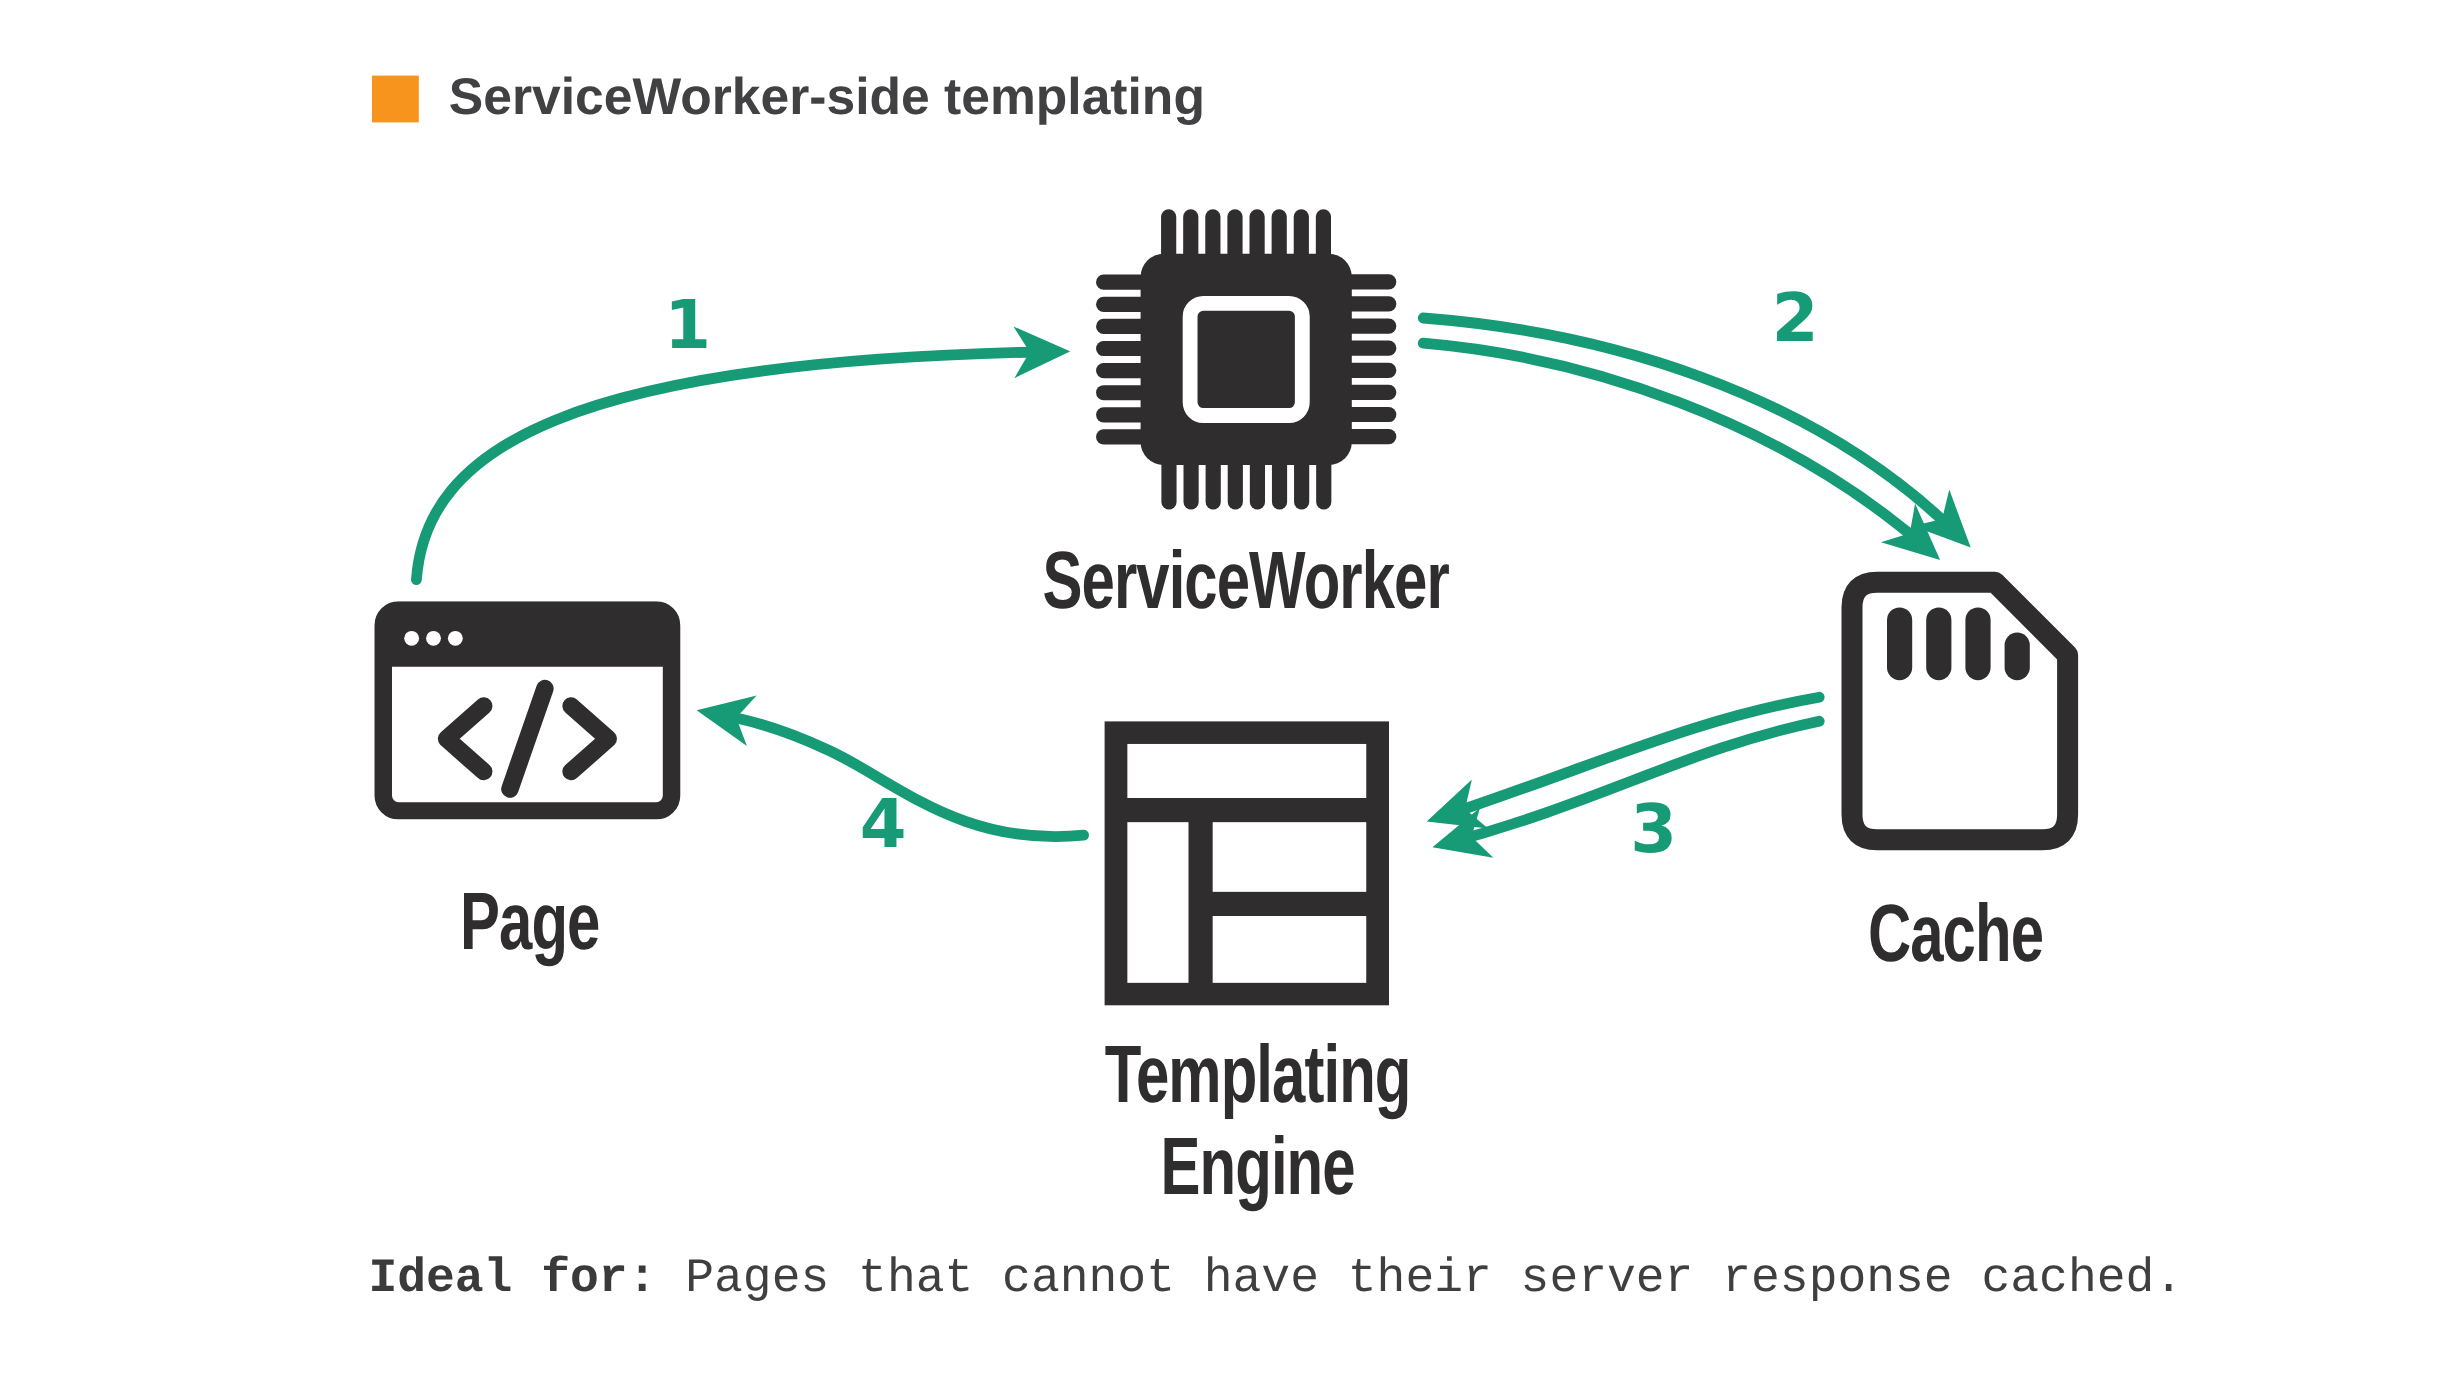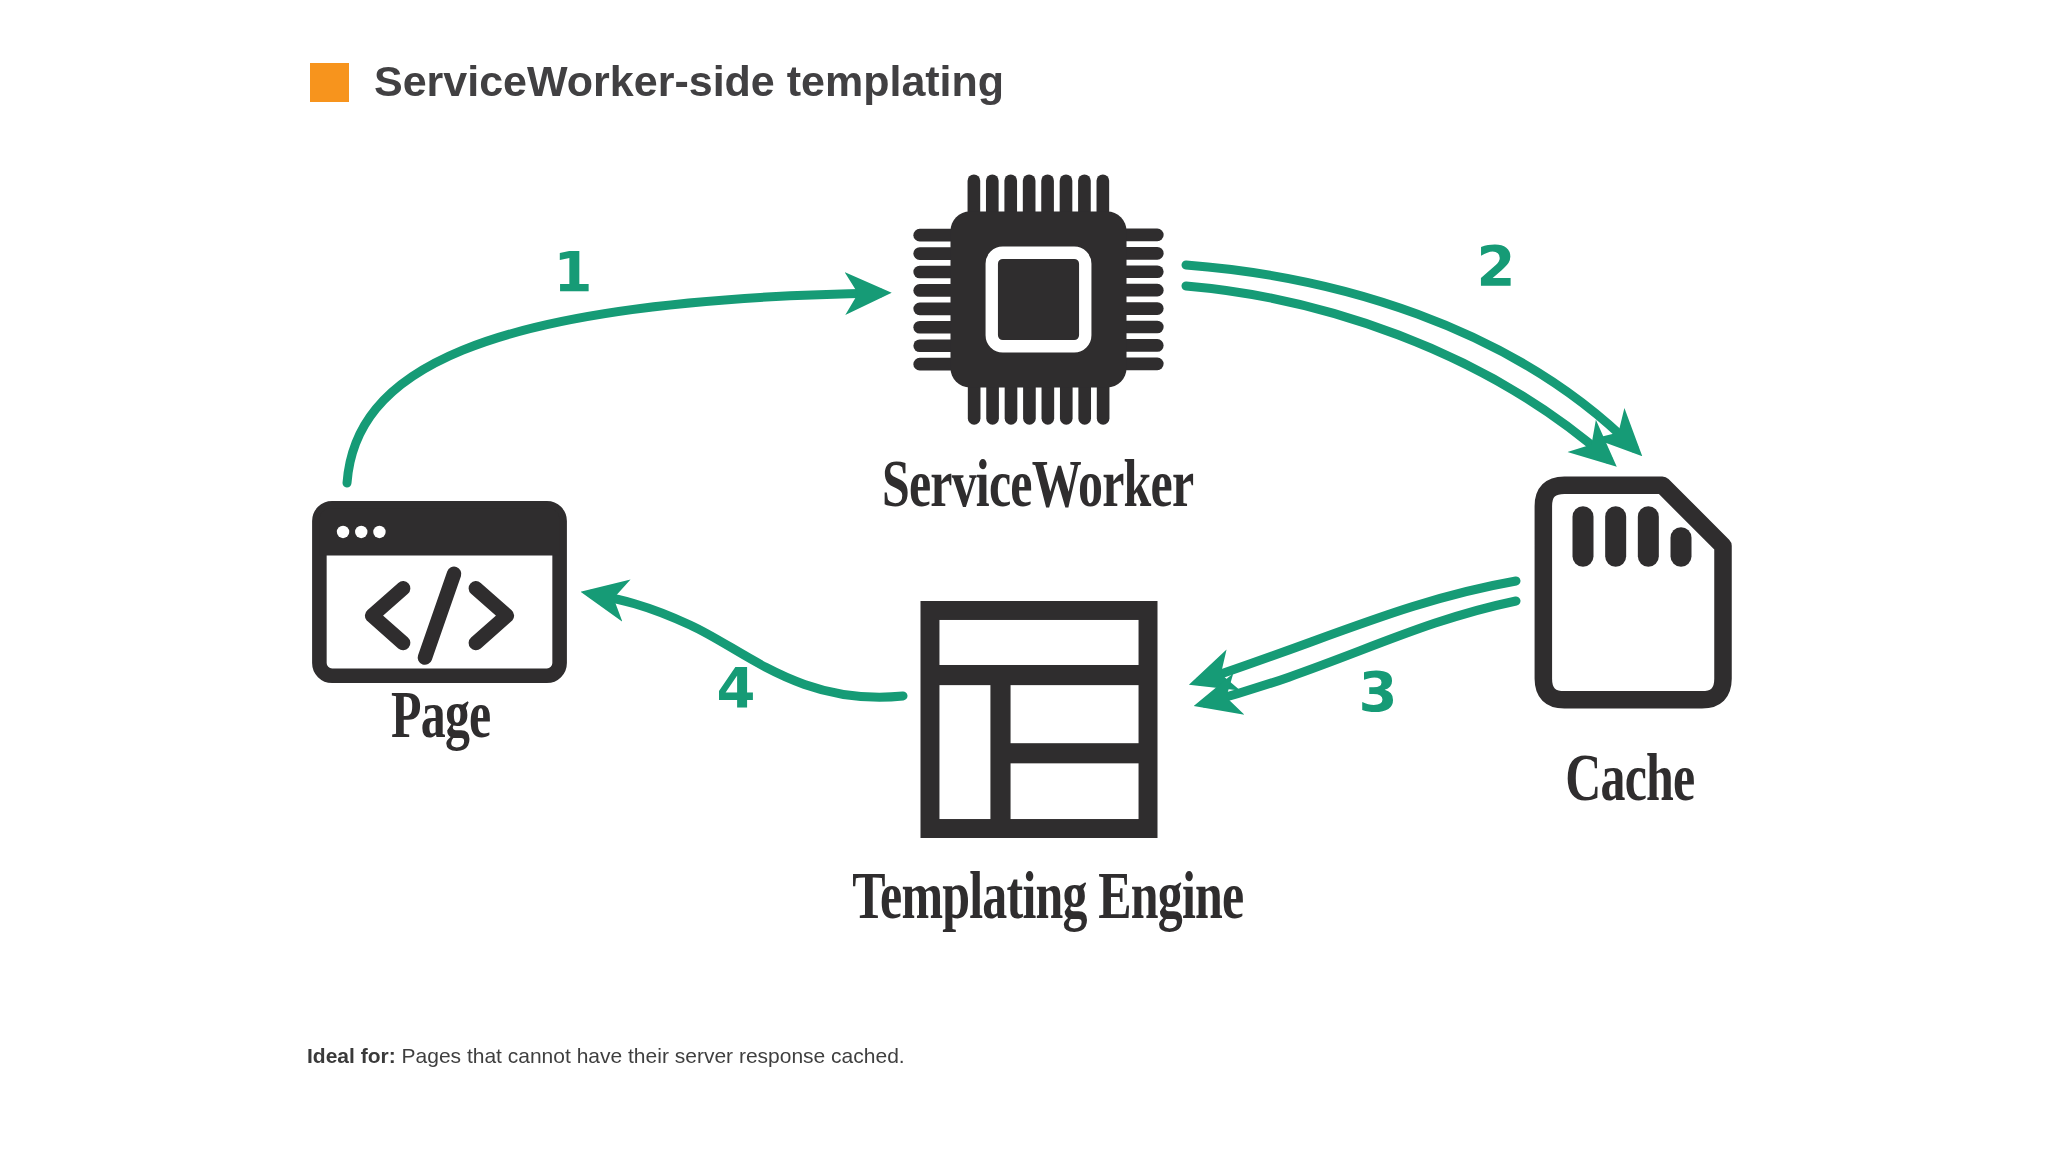--- a/index.html
+++ b/index.html
@@ -32,43 +32,43 @@
   .ink-fill{fill:var(--ink);}
   .white-fill{fill:#ffffff;}
   .icon{position:absolute;}
   .icon-chip{left:901px;top:162px;width:275px;height:275px;}
   .icon-page{left:311px;top:501px;width:257px;height:182px;}
   .icon-cache{left:1527px;top:472px;width:210px;height:241px;}
   .icon-te{left:920px;top:601px;width:238px;height:237px;}
   .hand-label{
     position:absolute;width:520px;text-align:center;
     color:var(--ink);
-    font-family:Liberation Serif, serif;
+    font-family:Liberation Sans, sans-serif;
     font-weight:600;font-size:64px;line-height:1.12;
     letter-spacing:-1px;
   }
   .hand-label>span{display:inline-block;transform:scale(0.78,1.06);transform-origin:center top;}
   .label-sw{left:778px;top:446px;}
-  .label-page{left:181px;top:677px;}
+  .label-page{left:181px;top:730px;}
   .label-cache{left:1370px;top:740px;}
   .label-te{left:788px;top:858px;}
   .step-num{
     position:absolute;width:120px;text-align:center;
     color:var(--green);
     font-family:"DejaVu Sans",sans-serif;
     font-weight:600;font-size:56px;line-height:1;
   }
   .num-1{left:513px;top:244px;}
   .num-2{left:1436px;top:238px;}
   .num-3{left:1318px;top:664px;}
   .num-4{left:676px;top:660px;}
   .footer{
     position:absolute;left:307px;top:1044px;
-    font-size:21px;color:#3f3f3f;
-    font-family:Liberation Sans, sans-serif;
+    font-size:40px;color:#3f3f3f;
+    font-family:Liberation Mono, monospace;
   }
   .footer b{color:#3a3a3a;}
 </style>
 </head>
 <body>
 
 <div class="slide">
 
   <div class="bullet"></div>
   <div class="title">ServiceWorker-side templating</div>

